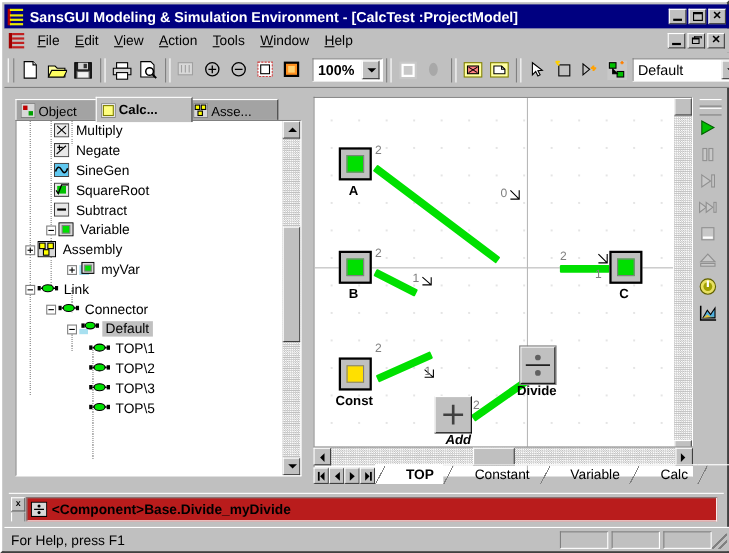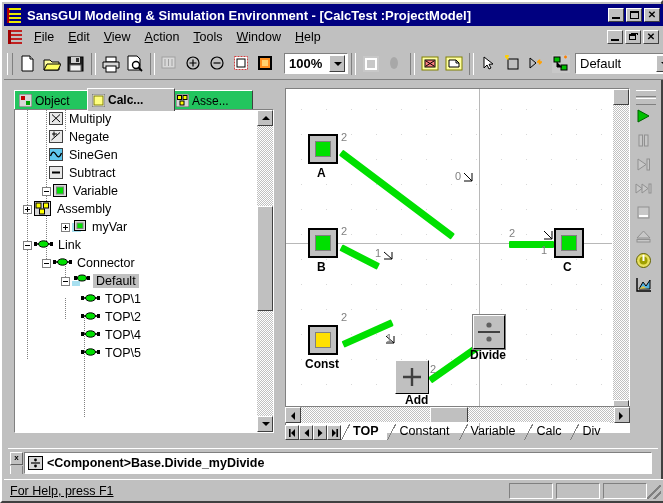--- a/index.html
+++ b/index.html
@@ -100,21 +100,21 @@
     box-sizing:border-box;position:relative;margin-right:2px;
   }
   .carrow::after{content:"";position:absolute;left:4px;top:6px;
     border-left:4px solid transparent;border-right:4px solid transparent;border-top:4px solid #000;}
   
   .leftpanel{
     position:absolute;left:12px;top:86px;width:260px;height:345px;
   }
   .tabstrip{position:absolute;left:0;top:0;height:22px;width:260px;}
   .tab{
-    position:absolute;top:2px;height:20px;background:#22c55e;
+    position:absolute;top:2px;height:20px;background:#a3a3a3;
     border-top:1px solid #ffffff;border-left:1px solid #ffffff;
     border-right:1px solid #404040;
     box-sizing:border-box;display:flex;align-items:center;
     font-size:12px;color:#000;padding:0 4px;overflow:hidden;white-space:nowrap;
   }
   .tab.active{top:0;height:23px;background:#c0c0c0;z-index:5;font-weight:bold;}
   .tab .ticon{width:13px;height:13px;margin-right:3px;flex:0 0 auto;position:relative;}
   .treebox{
     position:absolute;left:0;top:21px;width:260px;height:324px;background:#ffffff;
     border-top:1px solid #808080;border-left:1px solid #808080;
@@ -206,50 +206,50 @@
   .sheettabs{
     position:absolute;left:283px;top:418px;width:380px;height:20px;
     display:flex;align-items:flex-end;
   }
   .navbtn{width:14px;height:15px;background:#c0c0c0;
     border-top:1px solid #ffffff;border-left:1px solid #ffffff;
     border-right:1px solid #404040;border-bottom:1px solid #404040;
     box-sizing:border-box;position:relative;flex:0 0 auto;margin-right:0px;}
   .navbtn svg{position:absolute;left:2px;top:2px;}
   .sheettab{
-    position:relative;height:17px;line-height:17px;padding:0 9px 0 12px;
+    position:relative;height:17px;line-height:17px;padding:0 9px 0 28px;
     font-size:12.5px;color:#000;white-space:nowrap;flex:0 0 auto;
     border-top:1px solid #ffffff;
   }
   .sheettab.active{font-weight:bold;background:#ffffff;}
   .sheettab::before{content:"";position:absolute;left:0;top:0;bottom:0;width:9px;
     background:linear-gradient(to bottom right,transparent 49%,#808080 49%,#808080 55%,transparent 55%);}
   
   .outbar{
     position:absolute;left:6px;top:446px;width:650px;height:29px;
     background:#c0c0c0;display:flex;align-items:center;
     border-top:1px solid #ffffff;
     box-sizing:border-box;
   }
   .out-x{width:12px;height:22px;margin-left:2px;position:relative;flex:0 0 auto;
     font-size:8px;text-align:center;color:#000;}
   .out-field{
-    margin-left:2px;height:22px;flex:1 1 auto;background:#ffffff;
+    margin-left:2px;height:22px;flex:1 1 auto;background:#b91c1c;
     border-top:1px solid #808080;border-left:1px solid #808080;
     border-right:1px solid #ffffff;border-bottom:1px solid #ffffff;
     box-sizing:border-box;display:flex;align-items:center;margin-right:6px;
   }
   .out-icon{width:15px;height:15px;margin-left:3px;margin-right:4px;flex:0 0 auto;position:relative;}
   .out-text{font-size:12.5px;font-weight:bold;color:#000;white-space:nowrap;}
   
   .statusbar{
     position:absolute;left:2px;top:477px;width:659px;height:22px;background:#c0c0c0;
     display:flex;align-items:center;border-top:1px solid #ffffff;box-sizing:border-box;
   }
-  .status-text{margin-left:6px;font-size:12.5px;color:#000;text-decoration:underline;}
+  .status-text{margin-left:6px;font-size:12.5px;color:#000;}
   .status-panes{margin-left:auto;display:flex;gap:3px;margin-right:16px;}
   .spane{width:44px;height:16px;
     border-top:1px solid #808080;border-left:1px solid #808080;
     border-right:1px solid #ffffff;border-bottom:1px solid #ffffff;box-sizing:border-box;}
   .grippy{position:absolute;right:2px;bottom:2px;width:14px;height:14px;
     background:linear-gradient(135deg,transparent 45%,#808080 45%,#808080 55%,transparent 55%),
                linear-gradient(135deg,transparent 70%,#808080 70%,#808080 80%,transparent 80%);}
 </style>
 </head>
 <body>
@@ -500,20 +500,31 @@
           <span class="sp" style="width:32px"></span>
           <span class="ico">
             <svg width="14" height="13" viewBox="0 0 14 13">
                 <rect x="0.5" y="0.5" width="13" height="12" fill="#60c8f0" stroke="#404040"></rect>
                 <path d="M1.5 8 Q4 1 7 6.5 T12.5 5" fill="none" stroke="#000" stroke-width="1.4"></path>
               </svg>
           </span>
           <span class="lbl">SineGen</span>
         </div>
 
+        <div class="trow">
+          <span class="sp" style="width:32px"></span>
+          <span class="ico">
+            <svg width="14" height="13" viewBox="0 0 14 13">
+                <rect x="0.5" y="0.5" width="13" height="12" fill="#e8e8e8" stroke="#404040"></rect>
+                <rect x="3" y="3" width="8" height="7" fill="#00c000"></rect>
+                <path d="M2 7 l2 3 l3 -8 h6" fill="none" stroke="#000" stroke-width="1.2"></path>
+              </svg>
+          </span>
+          <span class="lbl">SquareRoot</span>
+        </div>
 
         <div class="trow">
           <span class="sp" style="width:32px"></span>
           <span class="ico">
             <svg width="14" height="13" viewBox="0 0 14 13">
                 <rect x="0.5" y="0.5" width="13" height="12" fill="#e8e8e8" stroke="#404040"></rect>
                 <rect x="3" y="5.5" width="8" height="2" fill="#000"></rect>
               </svg>
           </span>
           <span class="lbl">Subtract</span>
@@ -628,21 +639,21 @@
         <div class="trow">
           <span class="sp" style="width:64px"></span>
           <span class="ico" style="width:19px">
             <svg width="19" height="10" viewBox="0 0 19 10">
                 <rect x="0" y="3" width="3" height="4" fill="#000"></rect>
                 <rect x="16" y="3" width="3" height="4" fill="#000"></rect>
                 <path d="M3 5 h13" stroke="#000" stroke-width="1.5"></path>
                 <ellipse cx="9.5" cy="5" rx="5" ry="3.2" fill="#00e000" stroke="#000"></ellipse>
               </svg>
           </span>
-          <span class="lbl">TOP\4</span>
+          <span class="lbl">TOP\3</span>
         </div>
         <div class="trow">
           <span class="sp" style="width:64px"></span>
           <span class="ico" style="width:19px">
             <svg width="19" height="10" viewBox="0 0 19 10">
                 <rect x="0" y="3" width="3" height="4" fill="#000"></rect>
                 <rect x="16" y="3" width="3" height="4" fill="#000"></rect>
                 <path d="M3 5 h13" stroke="#000" stroke-width="1.5"></path>
                 <ellipse cx="9.5" cy="5" rx="5" ry="3.2" fill="#00e000" stroke="#000"></ellipse>
               </svg>
@@ -699,21 +710,21 @@
           </div>
         <div class="nlabel" style="left:-3px;top:32px;">Const</div>
       </div>
 
       <div class="node" style="left:109px;top:271px;">
         <div class="opbox">
           <svg width="32" height="32" viewBox="0 0 32 32" style="position:absolute;left:0;top:0;">
             <path d="M16 7 v18 M7 16 h18" stroke="#404040" stroke-width="2.4" fill="none"></path>
           </svg>
         </div>
-        <div class="nlabel" style="left:10px;top:33px;">Add</div>
+        <div class="nlabel" style="left:10px;top:33px;font-style:italic;">Add</div>
       </div>
 
       <div class="node" style="left:187px;top:226px;">
         <div class="opbox outer" style="width:32px;height:34px;">
           <svg width="30" height="32" viewBox="0 0 30 32" style="position:absolute;left:0;top:0;">
             <circle cx="15" cy="9" r="2.6" fill="#606060"></circle>
             <path d="M4 16 h22" stroke="#202020" stroke-width="1.6"></path>
             <circle cx="15" cy="23" r="2.6" fill="#606060"></circle>
           </svg>
         </div>

